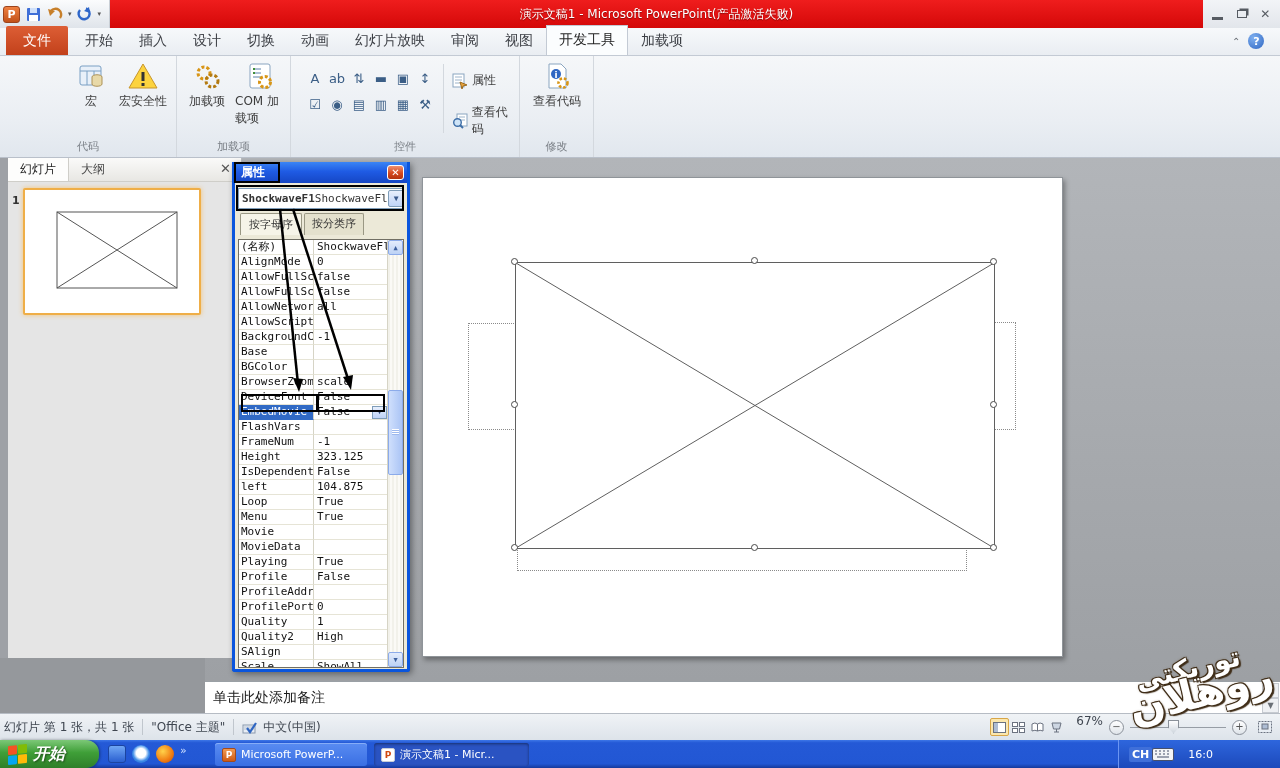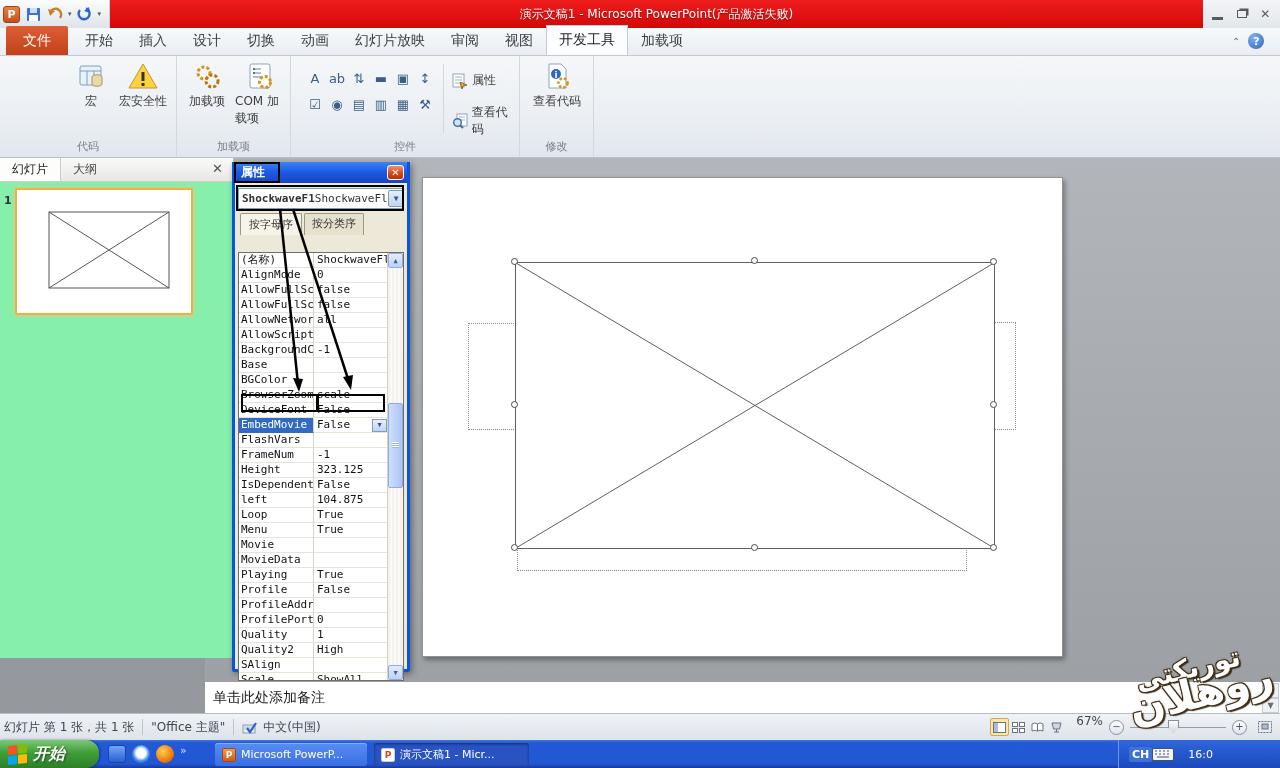--- a/index.html
+++ b/index.html
@@ -35,21 +35,21 @@
   .bigbtn{position:absolute;top:4px;display:flex;flex-direction:column;align-items:center;gap:3px;font-size:12px;color:#3c3c3c;padding:2px;border-radius:3px}
   .bigbtn svg{display:block}
   .smallbtn{position:absolute;display:flex;align-items:center;gap:4px;font-size:12px;color:#3c3c3c}
   .ctrlgrid{position:absolute;left:14px;top:12px;width:132px;display:grid;grid-template-columns:repeat(6,22px);grid-auto-rows:26px}
   .ctrl{width:20px;height:20px;display:flex;align-items:center;justify-content:center;font-size:13px;color:#3b5e86;border:1px solid transparent;border-radius:2px}
   .ctrl i{font-style:normal}
   .gsep{position:absolute;top:8px;bottom:24px;width:1px;background:#d3d8de}
 
   
   #mainarea{left:202px;top:158px;width:1078px;height:523px;background:linear-gradient(#b2b5b9,#9da0a4)}
-  #leftpane{left:0;top:158px;width:234px;height:500px;background:#86efac;border-right:1px solid #b9bcc0}
+  #leftpane{left:8px;top:158px;width:234px;height:500px;background:#e5e5e5;border-right:1px solid #b9bcc0}
   #lefttabs{height:24px;background:linear-gradient(#fafaf9,#e8e7e3);border-bottom:1px solid #cfcec9;display:flex;align-items:stretch}
   .ltab{padding:4px 12px;font-size:12px;color:#4a4a4a;display:flex;align-items:center}
   .ltab.active{background:#fdfdfc;border-right:1px solid #cfcec9;color:#222}
   #lefttab-close{margin-left:auto;padding:0 8px;color:#555;font-size:13px;display:flex;align-items:center}
   #thumb1{position:absolute;left:15px;top:30px;width:178px;height:127px;background:#fff;border:2px solid #efae47;border-radius:2px;box-shadow:0 0 5px #f2c376}
   #thumbnum{position:absolute;left:4px;top:36px;font-size:11px;font-weight:bold;color:#333}
   #leftpane-bottom{left:0;top:658px;width:205px;height:55px;background:#95989c}
 
   #slidecanvas{left:422px;top:177px;width:641px;height:480px;background:#fff;border:1px solid #8f9499;box-shadow:2px 3px 5px rgba(0,0,0,.35)}
   .dashbox{position:absolute;border:1px dotted #8a8a8a;z-index:3}
@@ -60,21 +60,21 @@
   #propwin{left:232px;top:162px;width:178px;height:510px;z-index:20;border:3px solid #0a55dd;border-top:0;border-radius:0 0 3px 3px;background:#ece9d8;box-shadow:2px 2px 6px rgba(0,0,0,.4)}
   #proptitle{height:21px;margin:-0px -0px 0;background:linear-gradient(#3a85f5,#1f5be4 45%,#1546c4);display:flex;align-items:center;padding:0 3px 0 6px;color:#fff;font-weight:bold;font-size:12px}
   #propclose{margin-left:auto;width:17px;height:15px;border-radius:3px;background:linear-gradient(#ef9070,#d5491f 55%,#b33310);border:1px solid #fff;color:#fff;font-size:10px;display:flex;align-items:center;justify-content:center}
   #propbody{position:absolute;left:0;right:0;top:21px;bottom:0;background:#ece9d8;padding:3px}
   #objcombo{margin-top:2px;height:21px;background:#fff;border:1px solid #7f9db9;display:flex;align-items:center;font-size:11px;font-family:"DejaVu Sans Mono",monospace;padding-left:3px;white-space:nowrap;overflow:hidden}
   #objcombo b{font-weight:bold}
   #combobtn{margin-left:auto;width:17px;height:17px;background:linear-gradient(#e7effc,#c0d4f7);border:1px solid #7f9db9;border-radius:2px;font-size:8px;color:#3a5a8c;display:flex;align-items:center;justify-content:center;flex:none}
   #proptabs{display:flex;margin-top:4px;padding-left:2px}
   .ptab{font-size:11px;padding:2px 7px;border:1px solid #9a9884;border-bottom:0;background:#e4e1cd;color:#333;border-radius:2px 2px 0 0;margin-right:2px}
   .ptab.active{background:#f6f4e8;position:relative;top:0px;padding:3px 8px}
-  #proplist{position:relative;margin-top:17px;height:429px;background:#fff;border:1px solid #716f64;overflow:hidden;font-family:"DejaVu Sans Mono",monospace;font-size:11px}
+  #proplist{position:relative;margin-top:4px;height:429px;background:#fff;border:1px solid #716f64;overflow:hidden;font-family:"DejaVu Sans Mono",monospace;font-size:11px}
   .prow{display:flex;height:15px;line-height:14px}
   .plabel{width:75px;flex:none;border-right:1px solid #d6d4c6;border-bottom:1px solid #e6e4d6;padding-left:2px;white-space:nowrap;overflow:hidden;color:#111}
   .pval{flex:1;border-bottom:1px solid #e6e4d6;padding-left:3px;white-space:nowrap;overflow:hidden;color:#111;display:flex;align-items:center}
   .prow.selected .plabel{background:#316ac5;color:#fff;border-bottom-color:#316ac5}
   .prow .dd{display:none}
   .prow.dropdown .dd{display:flex;margin-left:auto;margin-right:16px;width:15px;height:13px;background:linear-gradient(#e7effc,#bed2f6);border:1px solid #7f9db9;font-size:7px;color:#33507f;align-items:center;justify-content:center}
   #propscroll{position:absolute;right:0;top:0;width:16px;height:100%;background:repeating-linear-gradient(90deg,#f2f1ea 0 2px,#fbfaf6 2px 4px);border-left:1px solid #d6d4c6}
   .sbtn{position:absolute;left:0;width:15px;height:15px;background:linear-gradient(#e3ecfc,#bdd2f5);border:1px solid #8cabea;border-radius:2px;color:#3c5f9e;font-size:7px;display:flex;align-items:center;justify-content:center}
   #sthumb{position:absolute;left:0;top:150px;width:15px;height:85px;background:linear-gradient(90deg,#cfdffc,#aac4f5);border:1px solid #8cabea;border-radius:2px}
   #sthumb:after{content:"";position:absolute;left:3px;right:3px;top:38px;height:6px;background:repeating-linear-gradient(#fff 0 1px,#9db9ee 1px 2px)}

